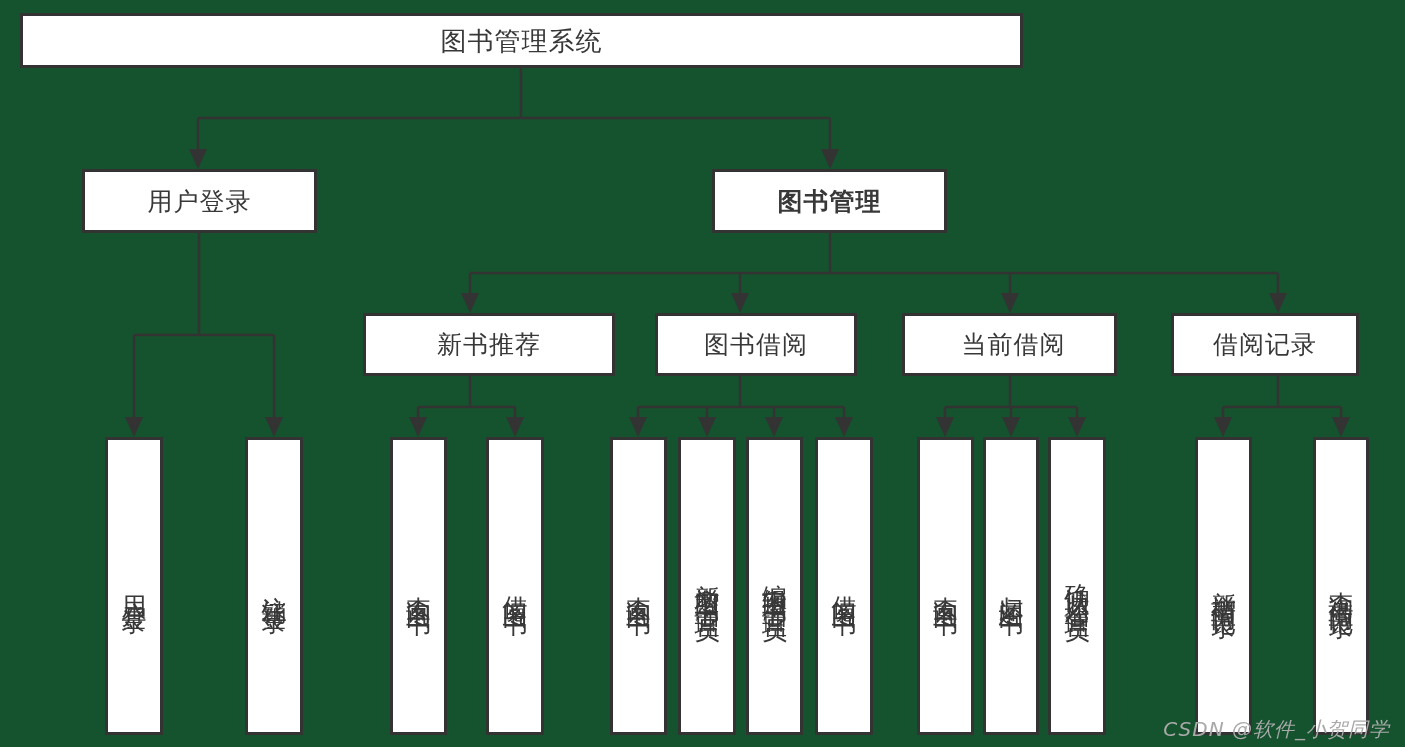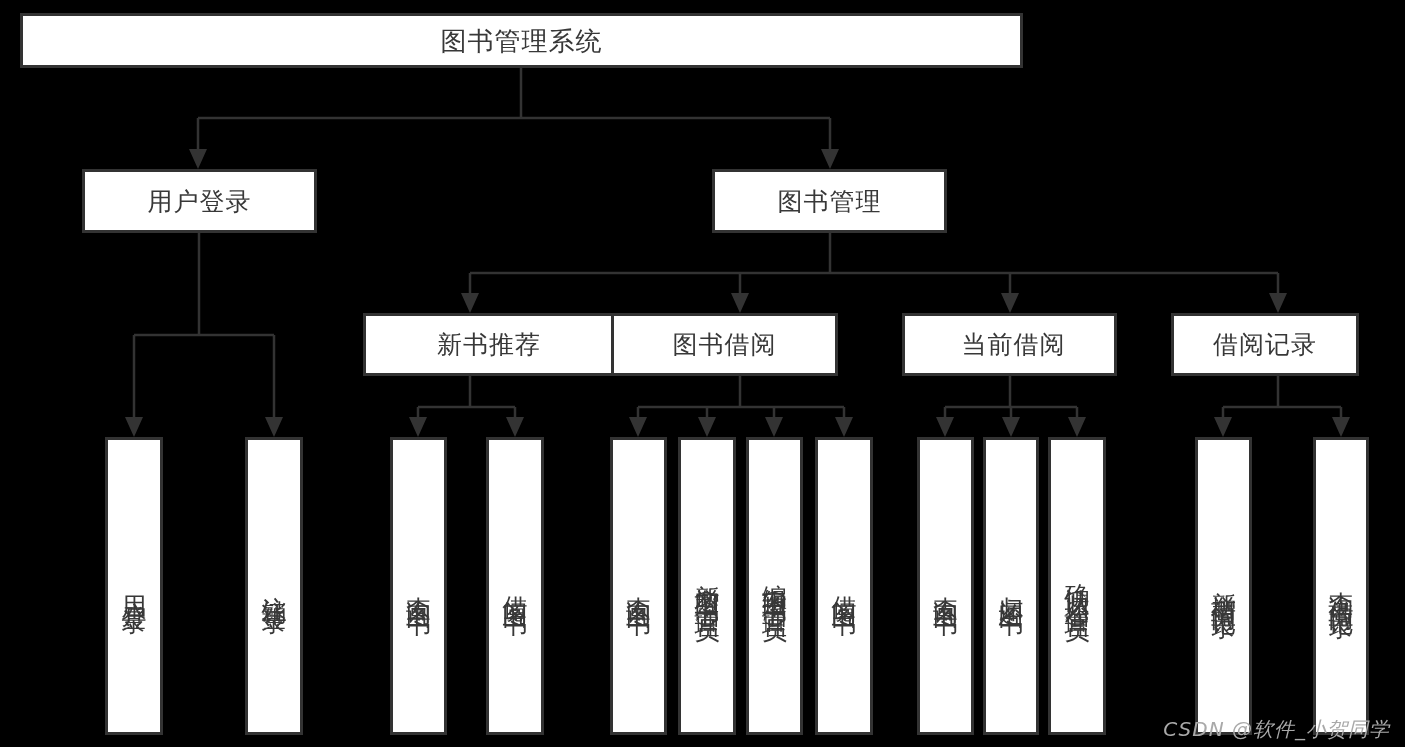--- a/index.html
+++ b/index.html
@@ -4,21 +4,21 @@
 <style>
   html, body {
     margin: 0;
     padding: 0;
     background: #ffffff;
   }
   .canvas {
     position: relative;
     width: 1405px;
     height: 747px;
-    background: #000000;
+    background: #14532d;
     font-family: "DejaVu Sans", sans-serif;
     overflow: hidden;
   }
   .connectors {
     position: absolute;
     left: 0;
     top: 0;
     width: 1405px;
     height: 747px;
   }
@@ -45,23 +45,23 @@
     white-space: normal;
     letter-spacing: 5px;
     font-size: 25px;
   }
   .box.root-box .label {
     font-size: 26px;
   }
   
   .n-root            { left: 20px;   top: 13px;  width: 1003px; height: 55px; }
   .n-user-login      { left: 82px;   top: 169px; width: 235px;  height: 64px; }
-  .n-book-mgmt       { left: 712px;  top: 169px; width: 235px;  height: 64px; }
+  .n-book-mgmt       { left: 712px;  top: 169px; width: 235px;  height: 64px; font-weight: bold; }
   .n-new-book        { left: 363px;  top: 313px; width: 252px;  height: 63px; }
-  .n-book-borrow     { left: 611px;  top: 313px; width: 227px;  height: 63px; }
+  .n-book-borrow     { left: 655px;  top: 313px; width: 202px;  height: 63px; }
   .n-current-borrow  { left: 902px;  top: 313px; width: 215px;  height: 63px; padding-left: 8px; }
   .n-borrow-records  { left: 1171px; top: 313px; width: 188px;  height: 63px; }
   .n-a1 { left: 105px;  top: 437px; width: 58px; height: 298px; }
   .n-a2 { left: 245px;  top: 437px; width: 58px; height: 298px; }
   .n-b1 { left: 390px;  top: 437px; width: 57px; height: 298px; }
   .n-b2 { left: 486px;  top: 437px; width: 58px; height: 298px; }
   .n-c1 { left: 610px;  top: 437px; width: 57px; height: 298px; }
   .n-c2 { left: 678px;  top: 437px; width: 58px; height: 298px; }
   .n-c3 { left: 746px;  top: 437px; width: 57px; height: 298px; }
   .n-c4 { left: 815px;  top: 437px; width: 58px; height: 298px; }

